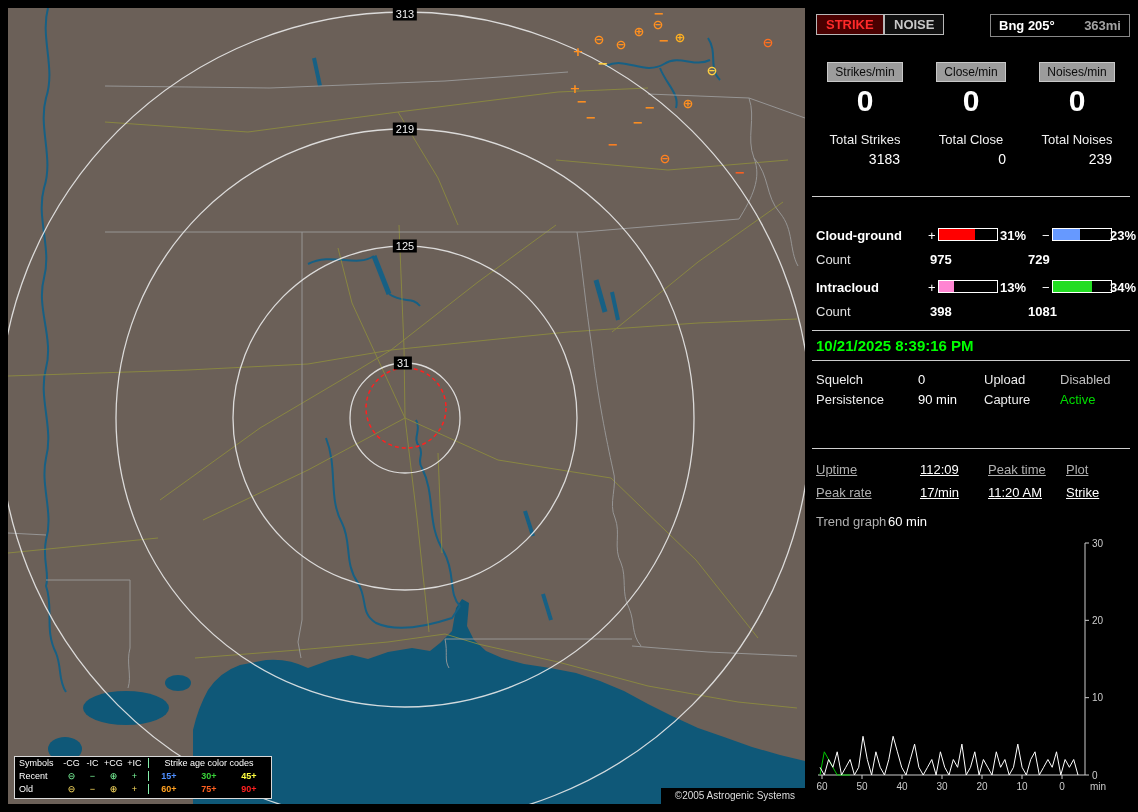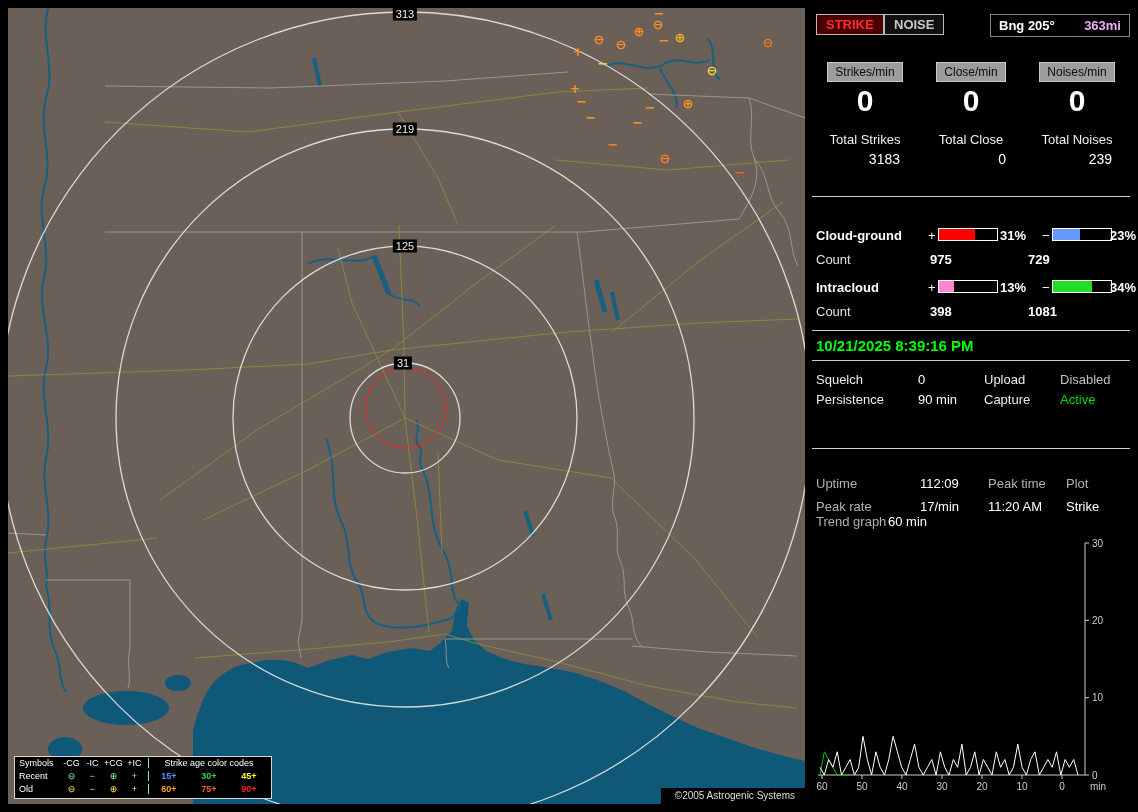--- a/index.html
+++ b/index.html
@@ -30,21 +30,21 @@
   #panel{position:absolute;left:812px;top:8px;width:318px;height:796px;background:#000;color:#fff;font-size:13px;}
   .sep{position:absolute;left:0;right:0;border-top:1px solid #cfcfcf;}
 
   #hdr{position:absolute;top:6px;left:0;right:0;height:24px;}
   #btn-strike{position:absolute;left:4px;top:0;border:1px solid #b8b8b8;background:#4a0000;color:#ff2a2a;
               font-weight:bold;font-size:13px;padding:2px 9px;cursor:default;}
   #btn-noise{position:absolute;left:72px;top:0;border:1px solid #b8b8b8;background:#101010;color:#c8c8c8;
              font-weight:bold;font-size:13px;padding:2px 9px;cursor:default;}
   #bng-box{position:absolute;right:0;top:0;width:140px;box-sizing:border-box;border:1px solid #888;
            background:#000;display:flex;justify-content:space-between;padding:3px 8px;font-weight:bold;}
-  #bng-dist{color:#f0abfc;}
+  #bng-dist{color:#a3a3a3;}
 
   #rates{position:absolute;top:54px;left:0;right:0;display:flex;text-align:center;}
   .rate-col{flex:1;}
   .rate-chip{display:inline-block;background:#9c9c9c;color:#0a0a0a;font-size:12px;padding:2px 7px;
              border:1px solid #c8c8c8;}
   .rate-val{font-size:30px;font-weight:bold;color:#fff;margin-top:3px;line-height:32px;}
 
   #totals{position:absolute;top:124px;left:0;right:0;display:flex;text-align:center;}
   .tot-col{flex:1;}
   .tot-label{font-size:13px;color:#f0f0f0;}
@@ -83,21 +83,21 @@
   .srow span{position:absolute;top:0;}
   .s1{left:4px;color:#ececec;}
   .s2{left:106px;color:#fff;}
   .s3{left:172px;color:#ececec;}
   .s4{left:248px;}
 
   #sep3{top:440px;}
 
   #status{position:absolute;top:452px;left:0;right:0;}
   .strow{position:relative;height:23px;}
-  .strow span{position:absolute;top:16px;}
+  .strow span{position:absolute;top:2px;text-decoration:underline;}
   .st1{left:4px;color:#b0b0b0;}
   .st2{left:108px;}
   .st3{left:176px;}
   .st4{left:254px;}
 
   #trend-row{position:absolute;top:506px;left:0;right:0;}
   #trend-label{position:absolute;left:4px;color:#b0b0b0;}
   #trend-window{position:absolute;left:76px;color:#fff;}
 
   #trend-svg{position:absolute;top:528px;left:0;}

